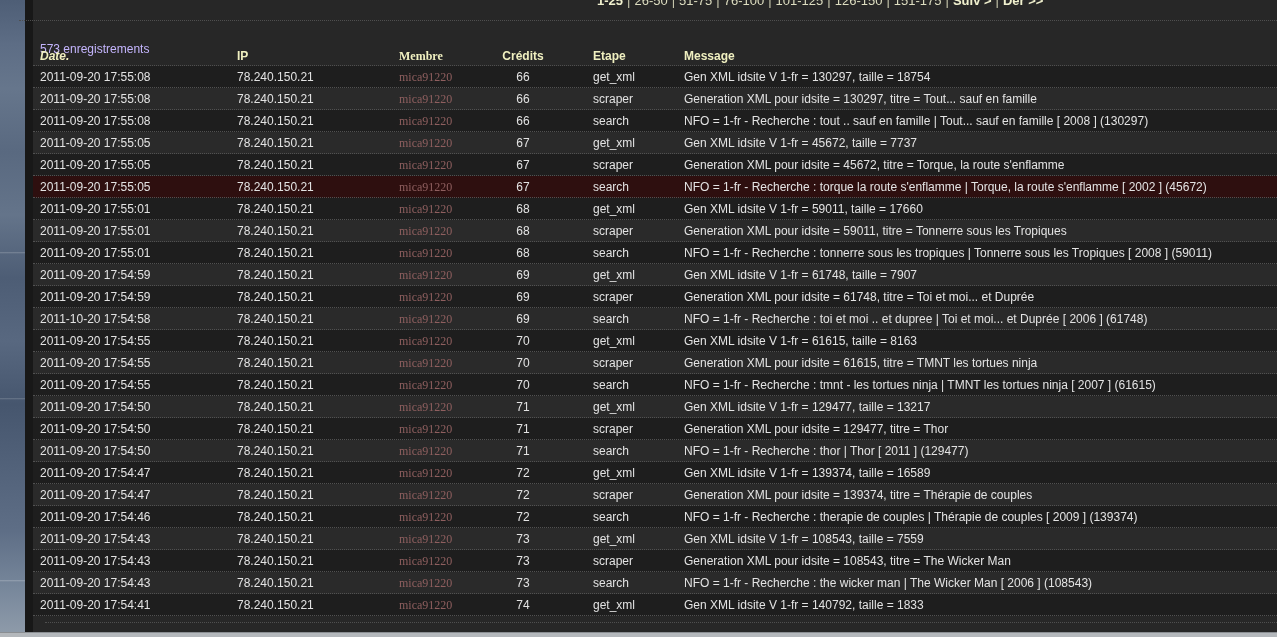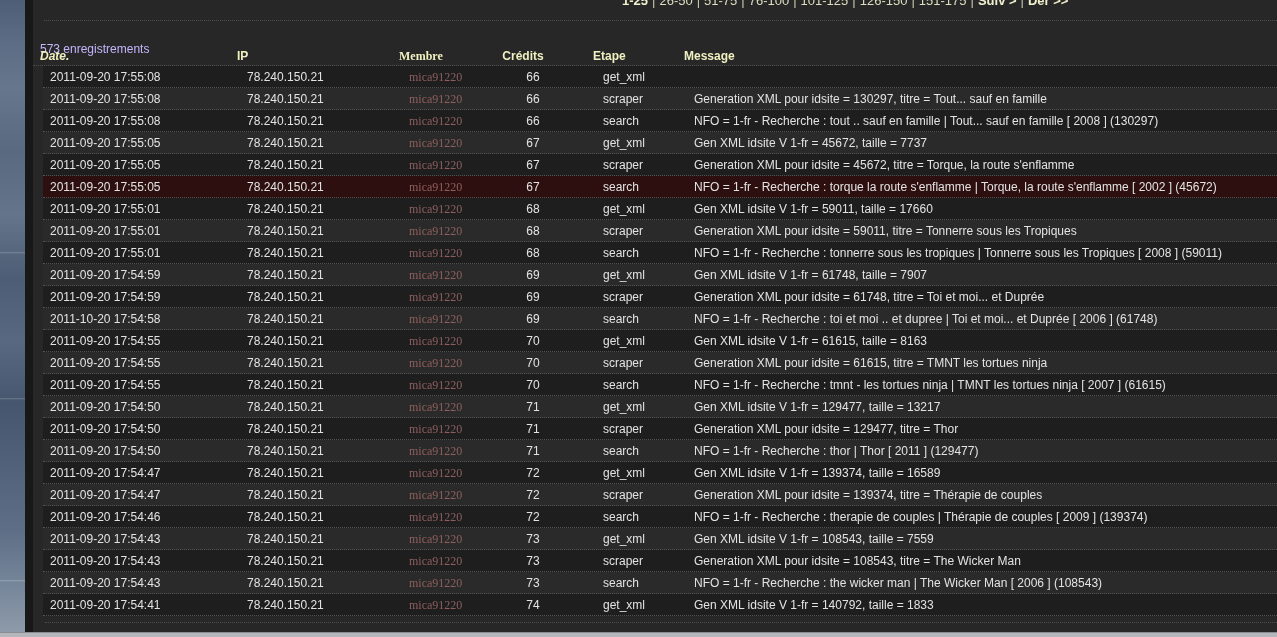--- a/index.html
+++ b/index.html
@@ -24,21 +24,21 @@
         #64748a 34%, #4d5d75 44%, #586880 54%, #46566e 64%,
         #52627a 74%, #5e6e86 84%, #77879b 93%, #8d9aa9 100%);
   }
   .shadow-col {
     position:absolute; left:25px; top:0; width:8px; height:632px;
     background:#181818;
   }
 
   
   .topbar {
-    position:absolute; left:44px; right:0; top:0; height:21px;
+    position:absolute; left:19px; right:0; top:0; height:21px;
     border-bottom:1px dotted #4f4f4f;
     overflow:hidden;
   }
   .pagination {
     position:absolute; left:578px; top:-7px;
     white-space:nowrap; font-size:13px; color:#ddddc0;
   }
   .pagination .pg { color:#ddddc0; cursor:pointer; }
   .pagination .cur { font-weight:bold; color:#f0f0ce; }
   .pagination .nav { font-weight:bold; color:#f0f0ce; cursor:pointer; }
@@ -54,21 +54,20 @@
   .trow { display:flex; white-space:nowrap; overflow:hidden; }
   .thead {
     height:20px; line-height:20px;
     border-bottom:1px dotted #4f4f4f;
     color:#f0f0c0; font-weight:bold;
   }
   .thead .c-date { font-style:italic; }
   .row {
     height:22px; line-height:22px;
     border-bottom:1px dotted #515151;
-    margin-left:10px;
   }
   .row:nth-child(odd)  { background:#1e1e1e; }
   .row:nth-child(even) { background:#2a2a2a; }
   .row.hl { background:#2e0f0f; }
 
   .c-date    { width:197px; padding-left:7px; }
   .c-ip      { width:162px; padding-left:7px; }
   .c-member  { width:106px; padding-left:7px; color:#8f5f5f; cursor:pointer;font-family:Liberation Serif, serif; }
   .c-credits { width:50px;  text-align:center; }
   .c-etape   { width:136px; padding-left:45px; }
@@ -106,20 +105,21 @@
     <div class="c-etape">Etape</div>
     <div class="c-message">Message</div>
   </div>
   <div>
       <div class="trow row">
     <div class="c-date">2011-09-20 17:55:08</div>
     <div class="c-ip">78.240.150.21</div>
     <div class="c-member">mica91220</div>
     <div class="c-credits">66</div>
     <div class="c-etape">get_xml</div>
+    <div class="c-message">Gen XML idsite V 1-fr = 130297, taille = 18754</div>
   </div>
       <div class="trow row">
     <div class="c-date">2011-09-20 17:55:08</div>
     <div class="c-ip">78.240.150.21</div>
     <div class="c-member">mica91220</div>
     <div class="c-credits">66</div>
     <div class="c-etape">scraper</div>
     <div class="c-message">Generation XML pour idsite = 130297, titre = Tout... sauf en famille</div>
   </div>
       <div class="trow row">

